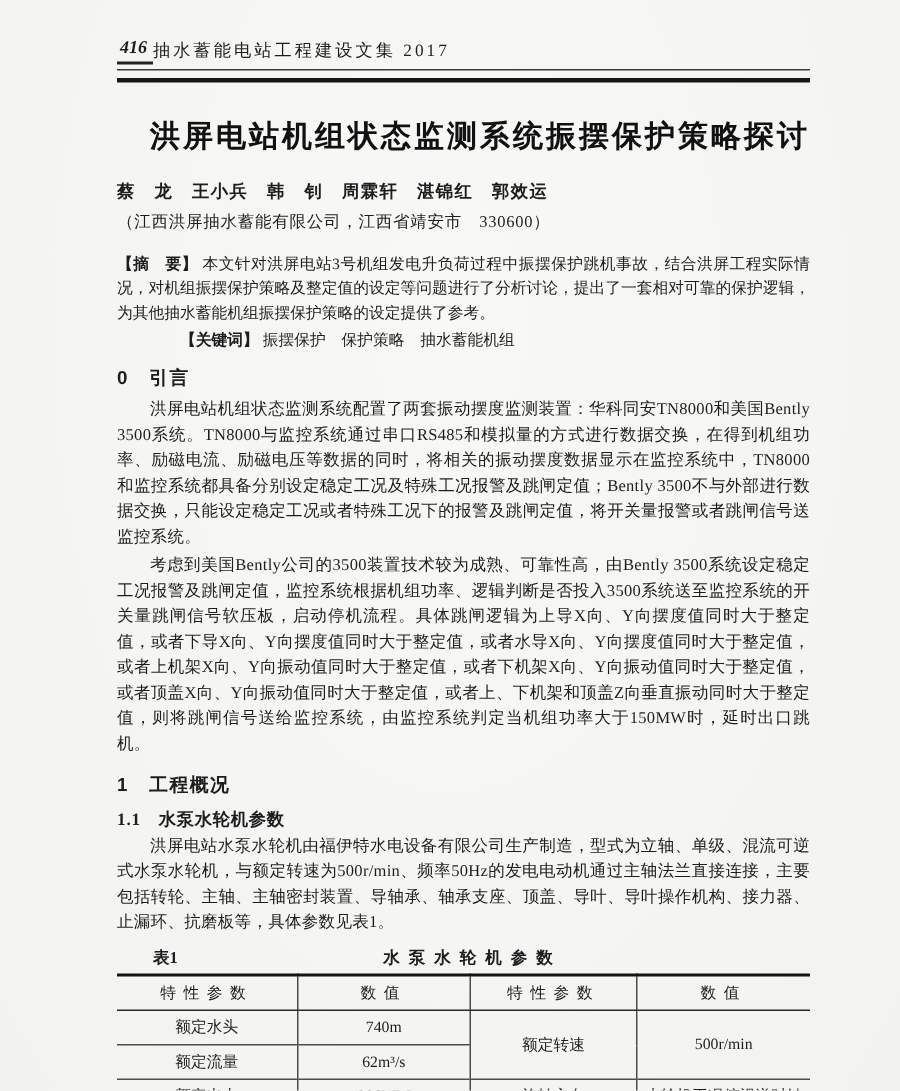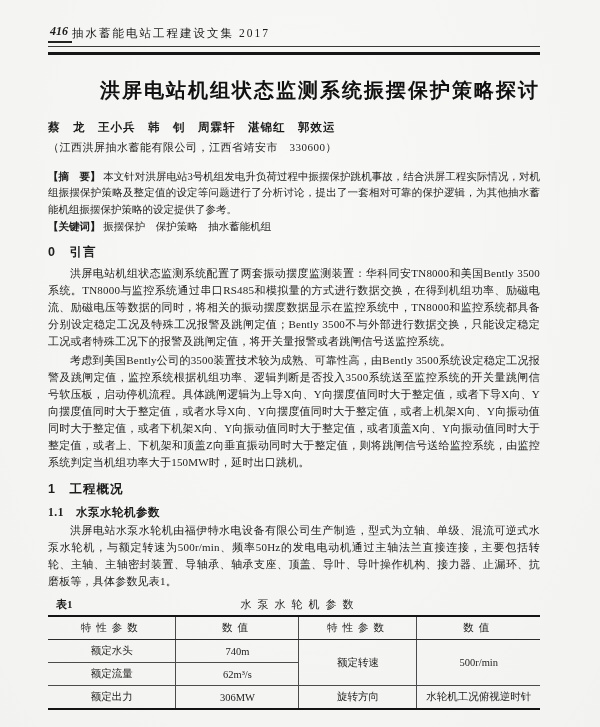--- a/index.html
+++ b/index.html
@@ -9,21 +9,21 @@
     color:#1d1d1d;
   }
   .page{
     position:relative;
     width:600px;height:727px;
     margin:0 auto;
     background:
       radial-gradient(ellipse at 50% 30%, rgba(0,0,0,0.012), rgba(0,0,0,0.035)),
       #fbfbf9;
     box-sizing:border-box;
-    padding:24px 60px 0 48px;
+    padding:24px 60px 0 78px;
     overflow:hidden;
   }
   
   .running-head{
     display:flex;align-items:flex-end;
     padding-bottom:3px;
     border-bottom:1px solid #3a3a3a;
   }
   .pageno{
     font-style:italic;font-weight:bold;font-size:12px;
@@ -47,43 +47,43 @@
     margin-top:16px;
     font-size:11.5px;font-weight:bold;letter-spacing:1px;
   }
   .affiliation{
     margin-top:5px;text-align:left;font-size:11px;letter-spacing:.5px;
   }
 
   
   .abstract{margin-top:13px;font-size:10.5px;line-height:16.5px;text-align:justify;}
   .abstract .lbl{font-weight:bold;font-family:"Liberation Sans","DejaVu Sans",sans-serif;}
-  .keywords{margin-top:2px;font-size:10.5px;}
+  .keywords{margin-top:2px;font-size:10.5px;margin-left:42px;}
   .keywords .lbl{font-weight:bold;font-family:"Liberation Sans","DejaVu Sans",sans-serif;}
 
   
   .h1{
     margin:10px 0 4px 0;font-size:12.5px;font-weight:bold;
     font-family:"Liberation Sans","DejaVu Sans",sans-serif;letter-spacing:1px;
   }
   .h2{
     margin:7px 0 2px 0;font-size:11.5px;font-weight:bold;
     font-family:Liberation Serif, serif;letter-spacing:.5px;
   }
   .para{
     margin:2px 0;font-size:11px;line-height:17px;
     text-align:justify;text-indent:2em;letter-spacing:.2px;
   }
 
   
   .tbl-caption{position:relative;margin:7px 0 3px 0;font-size:11px;height:15px;}
-  .tbl-caption .tbl-label{position:absolute;left:8px;top:0;font-weight:bold;}
+  .tbl-caption .tbl-label{position:absolute;left:24px;top:0;font-weight:bold;}
   .tbl-caption .tbl-title{
     position:absolute;left:12px;right:0;top:0;text-align:center;
-    font-weight:normal;letter-spacing:6px;
+    font-weight:bold;letter-spacing:6px;
     font-family:"Liberation Sans","DejaVu Sans",sans-serif;
   }
   table.data{
     width:100%;border-collapse:collapse;table-layout:fixed;
     border-top:2.5px solid #141414;border-bottom:2.5px solid #141414;
     font-size:10.5px;
   }
   table.data th,table.data td{
     border:1px solid #4c4c4c;
     text-align:center;vertical-align:middle;

